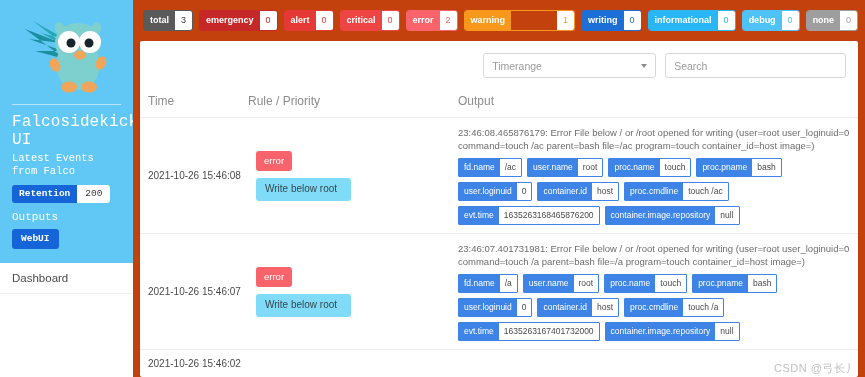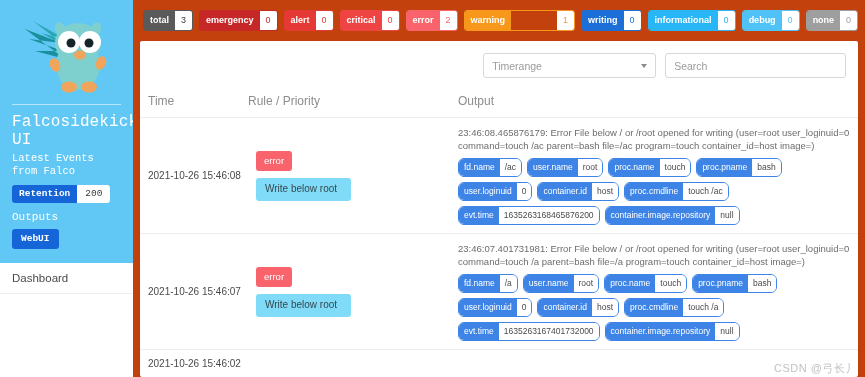--- a/index.html
+++ b/index.html
@@ -137,21 +137,21 @@
   .rule-chip{
     display:inline-block;background:#7fdbf7;color:#35484f;
     font-size:10px;border-radius:3px;padding:5px 14px 6px 9px;line-height:12px;
   }
   .out-text{
     font-size:9.5px;color:#6d6d6d;line-height:13px;margin-bottom:6px;
     word-break:break-word;
   }
   .tags{display:flex;flex-wrap:wrap;gap:5px;}
   .tag{
-    display:inline-flex;border:1px solid #3d84e6;border-radius:6px;
+    display:inline-flex;border:1px solid #3d84e6;border-radius:1px;
     overflow:hidden;font-size:8.5px;line-height:10px;
   }
   .tag .k{background:#3d84e6;color:#ffffff;padding:3px 5px 4px 5px;white-space:nowrap;}
   .tag .v{background:#ffffff;color:#4a4a4a;padding:3px 5px 4px 5px;white-space:nowrap;}
 
   .watermark{
     position:absolute;right:8px;bottom:1px;
     font-size:11px;color:#c2c2c2;letter-spacing:.5px;
     font-family:"Liberation Sans", sans-serif;
   }

